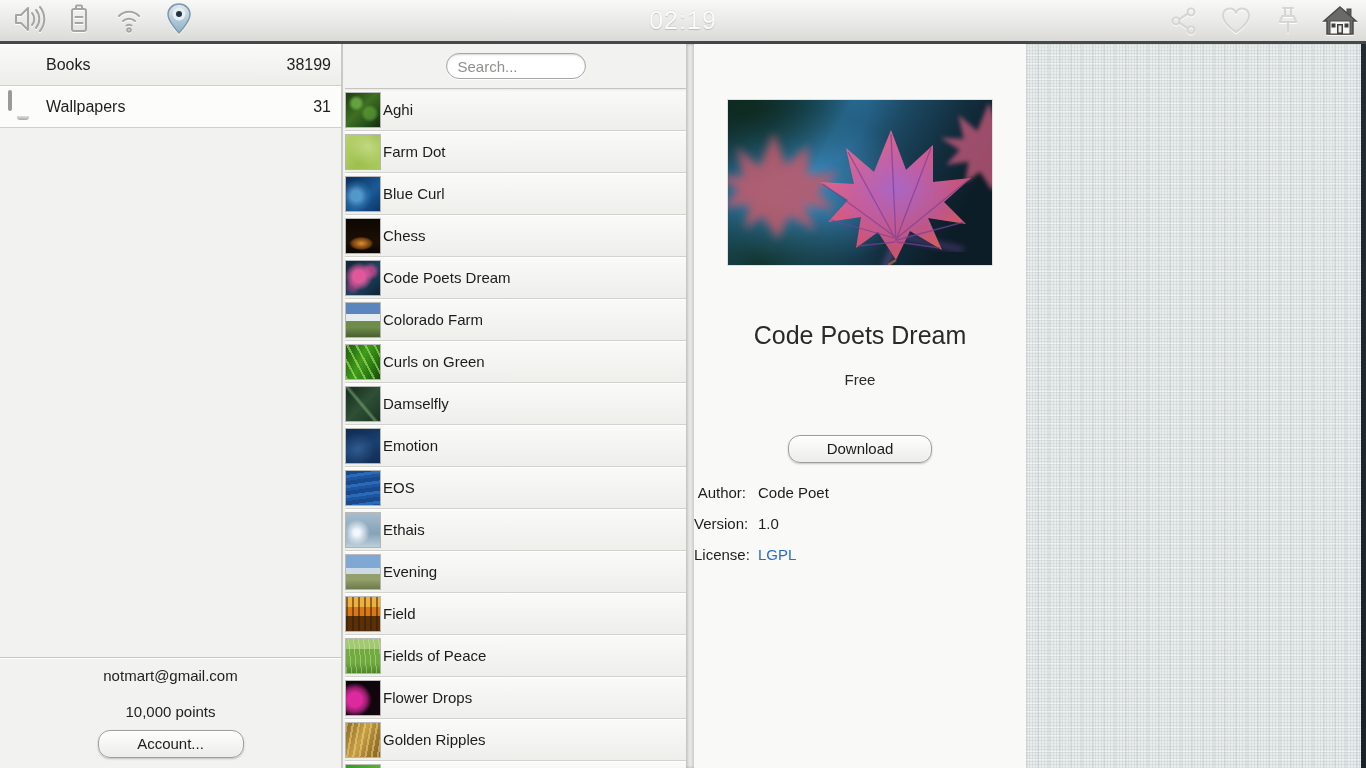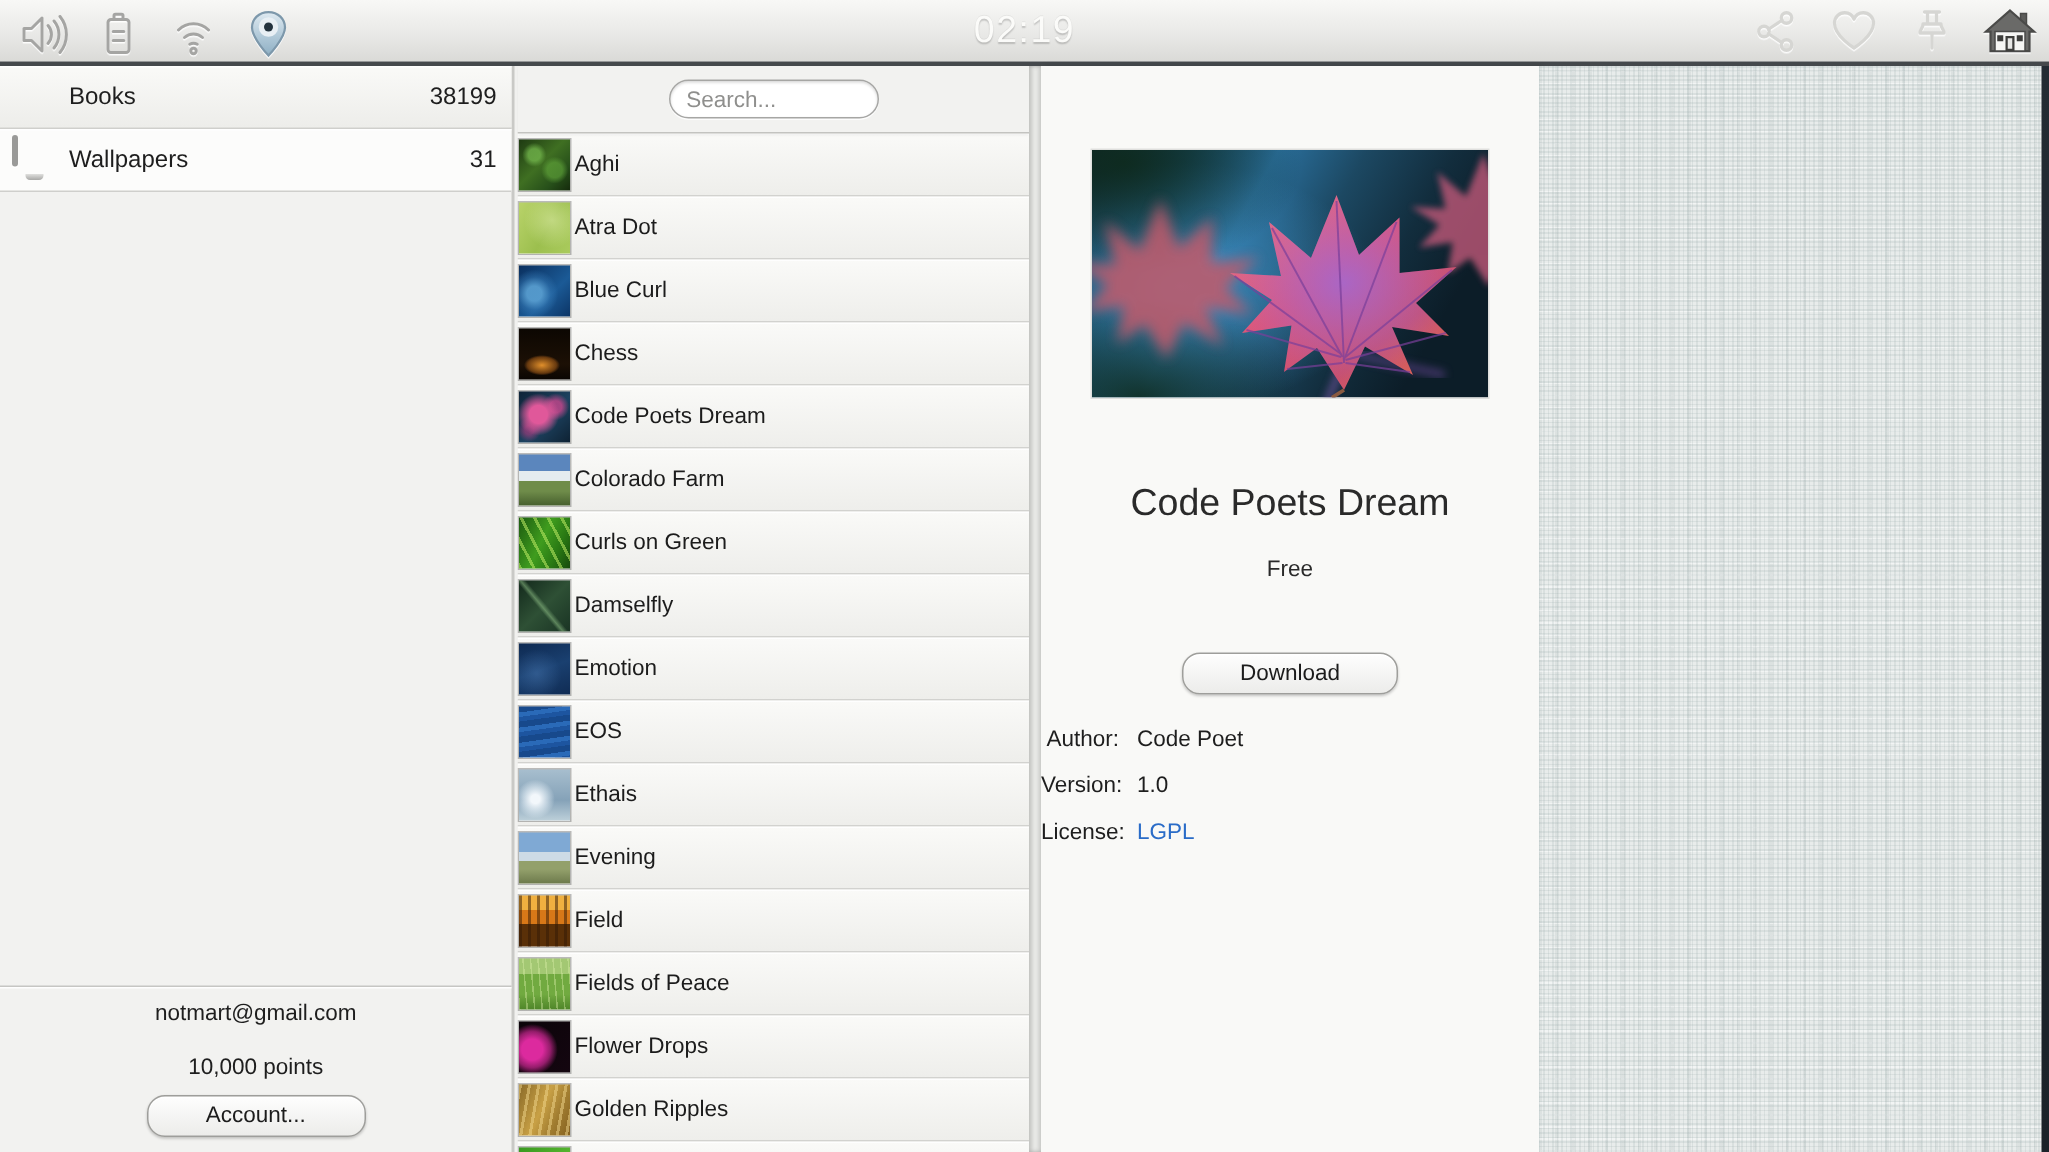--- a/index.html
+++ b/index.html
@@ -5,21 +5,21 @@
   * { margin:0; padding:0; box-sizing:border-box; }
   html,body { width:1366px; height:768px; overflow:hidden; }
   body { font-family:"Liberation Sans", sans-serif; color:#222; }
   #screen { position:relative; width:1366px; height:768px; background:#f1f1ef; }
 
   
   .topbar{
     position:absolute; top:0; left:0; width:1366px; height:44px;
     background:linear-gradient(180deg,#f8f8f6 0%,#e9e9e7 55%,#dadad7 100%);
     border-bottom:3px solid #45494c;
-    display:flex; align-items:flex-end;
+    display:flex; align-items:flex-start;
   }
   .tb-left{ display:flex; align-items:center; gap:13px; padding-left:10px; }
   .tb-right{ position:absolute; right:8px; top:0; height:41px; display:flex; align-items:center; gap:15px; }
   .tbicon{ width:37px; height:37px; display:flex; align-items:center; justify-content:center;
     filter:drop-shadow(0 1px 0 rgba(255,255,255,0.9)); }
   .tbicon svg{ display:block; }
   .etched{ stroke:#a5a5a3; fill:none; stroke-width:2; stroke-linecap:round; stroke-linejoin:round; }
   .faint{ stroke:#d6d6d3; fill:none; stroke-width:2.2; stroke-linecap:round; stroke-linejoin:round; }
   .clock{
     position:absolute; left:0; right:0; top:0; height:41px;
@@ -250,21 +250,21 @@
       <input class="search-input" type="text" placeholder="Search..." style="">
     </div>
     <div id="list-items">
   <div class="list-row">
     <span class="thumb th-aghi"></span>
     <span class="row-label">Aghi</span>
   </div>
 
   <div class="list-row">
     <span class="thumb th-atra-dot"></span>
-    <span class="row-label">Atra Dot</span>
+    <span class="row-label">Farm Dot</span>
   </div>
 
   <div class="list-row">
     <span class="thumb th-blue-curl"></span>
     <span class="row-label">Blue Curl</span>
   </div>
 
   <div class="list-row">
     <span class="thumb th-chess"></span>
     <span class="row-label">Chess</span>

